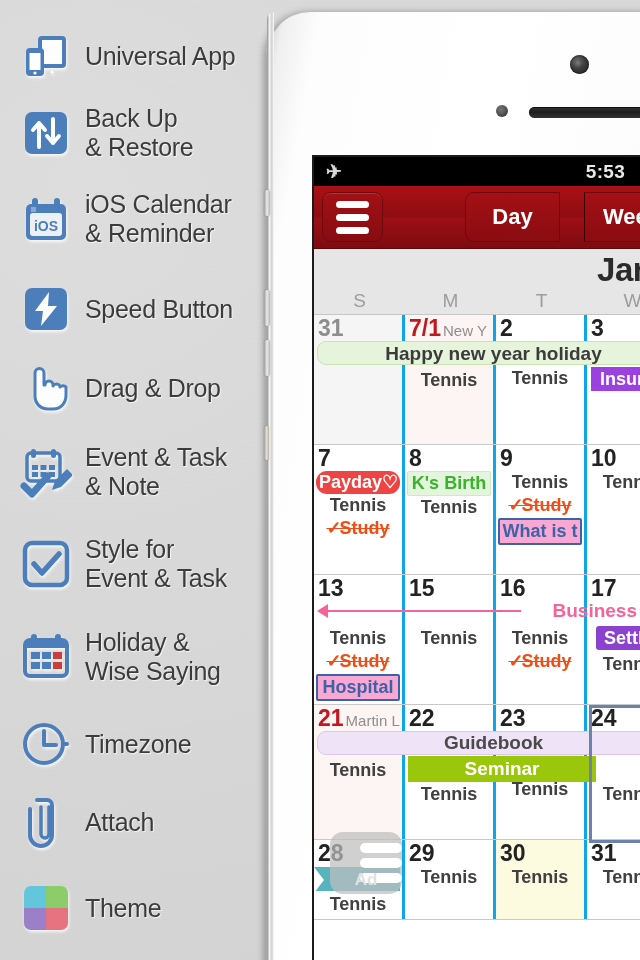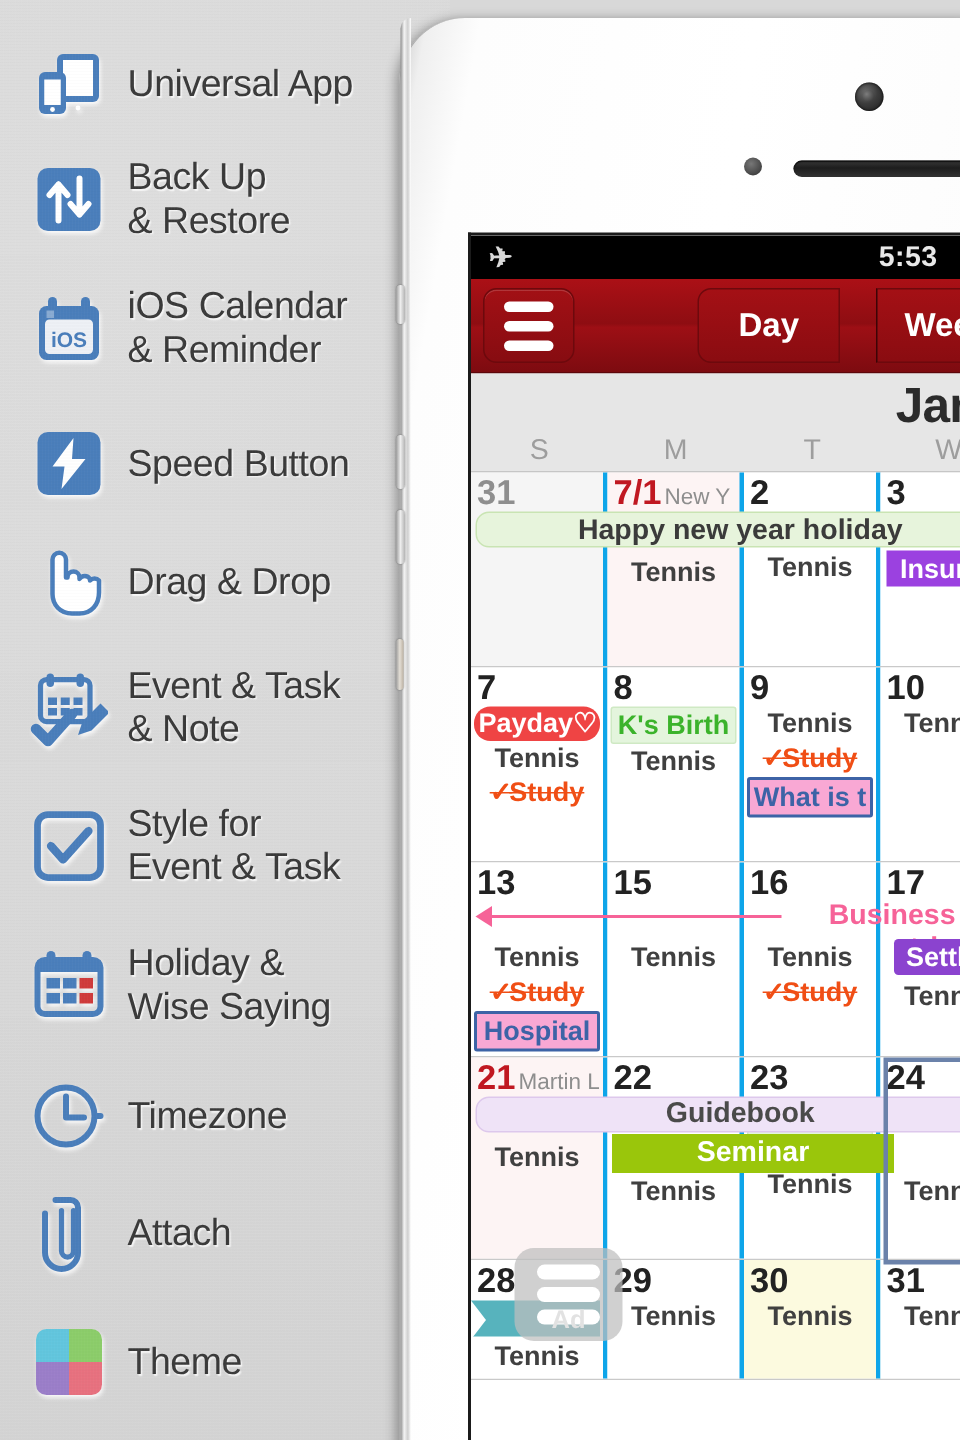--- a/index.html
+++ b/index.html
@@ -616,21 +616,21 @@
           <div class="daynum">31</div>
           <div class="events">
             <div class="ev tennis">Tennis</div>
           </div>
         </div>
         <div class="watermark" style="left:310px; top:-8px; font-size:128px;">&nbsp;</div>
       </div>
 
       <div id="today-box" style="left:275px; top:390px; width:93px; height:138px;"></div>
 
-      <div id="ad-badge" style="left:29px; top:517px;">
+      <div id="ad-badge" style="left:16px; top:517px;align-items:flex-end;">
         <i></i>
           <i></i>
           <i></i>
         <span class="adlabel">Ad</span>
       </div>
 
     </div>
   </div>
 </div>
 

